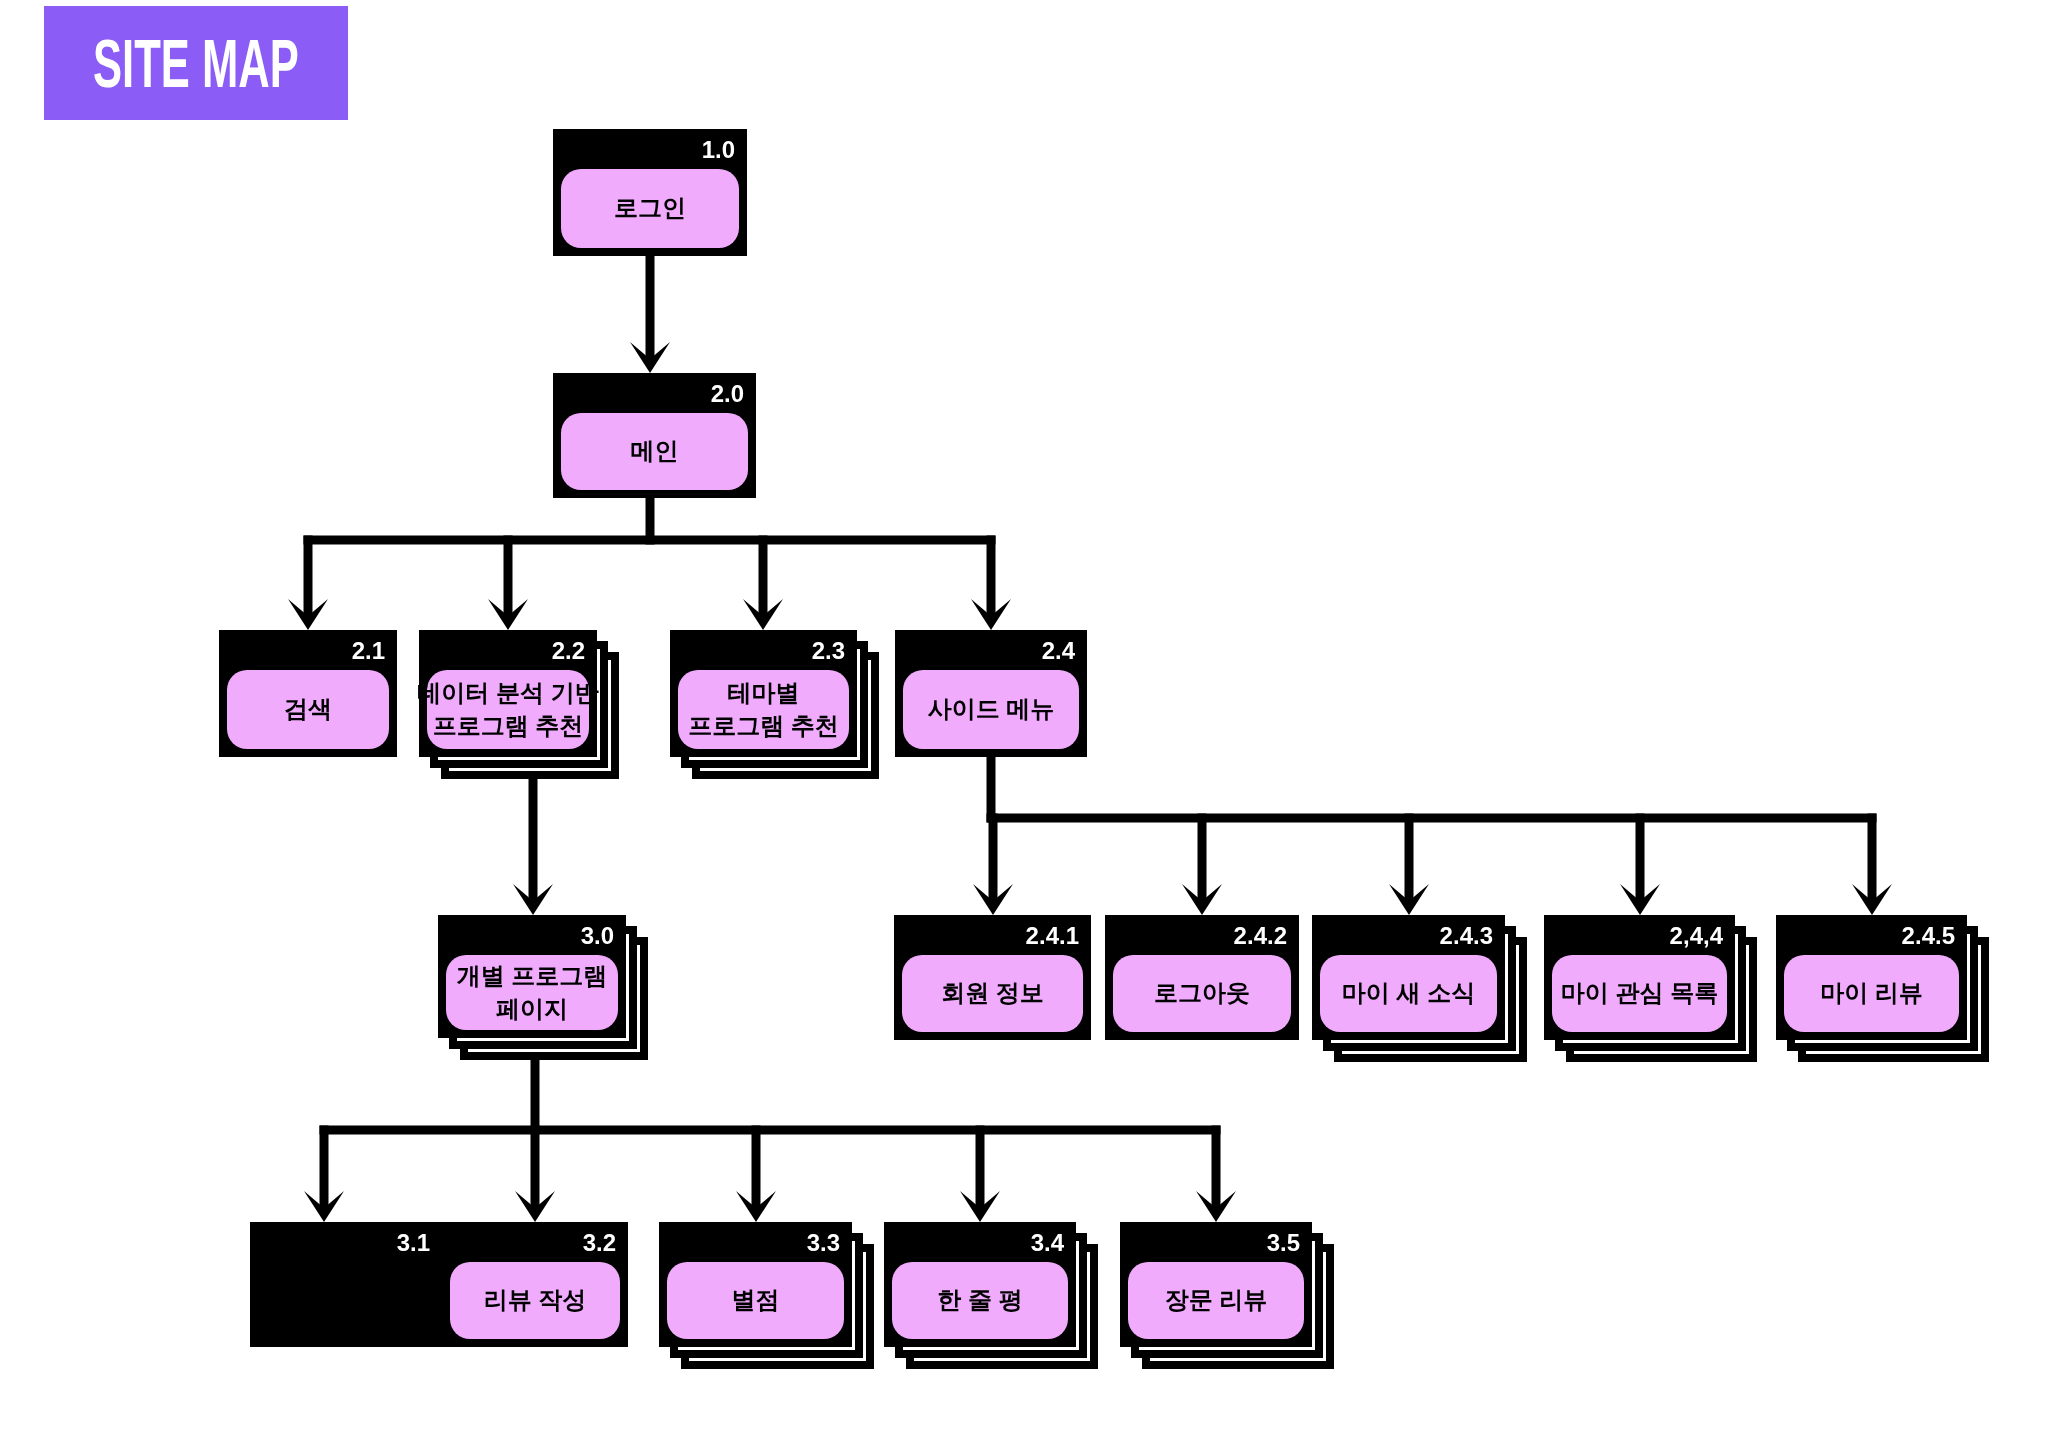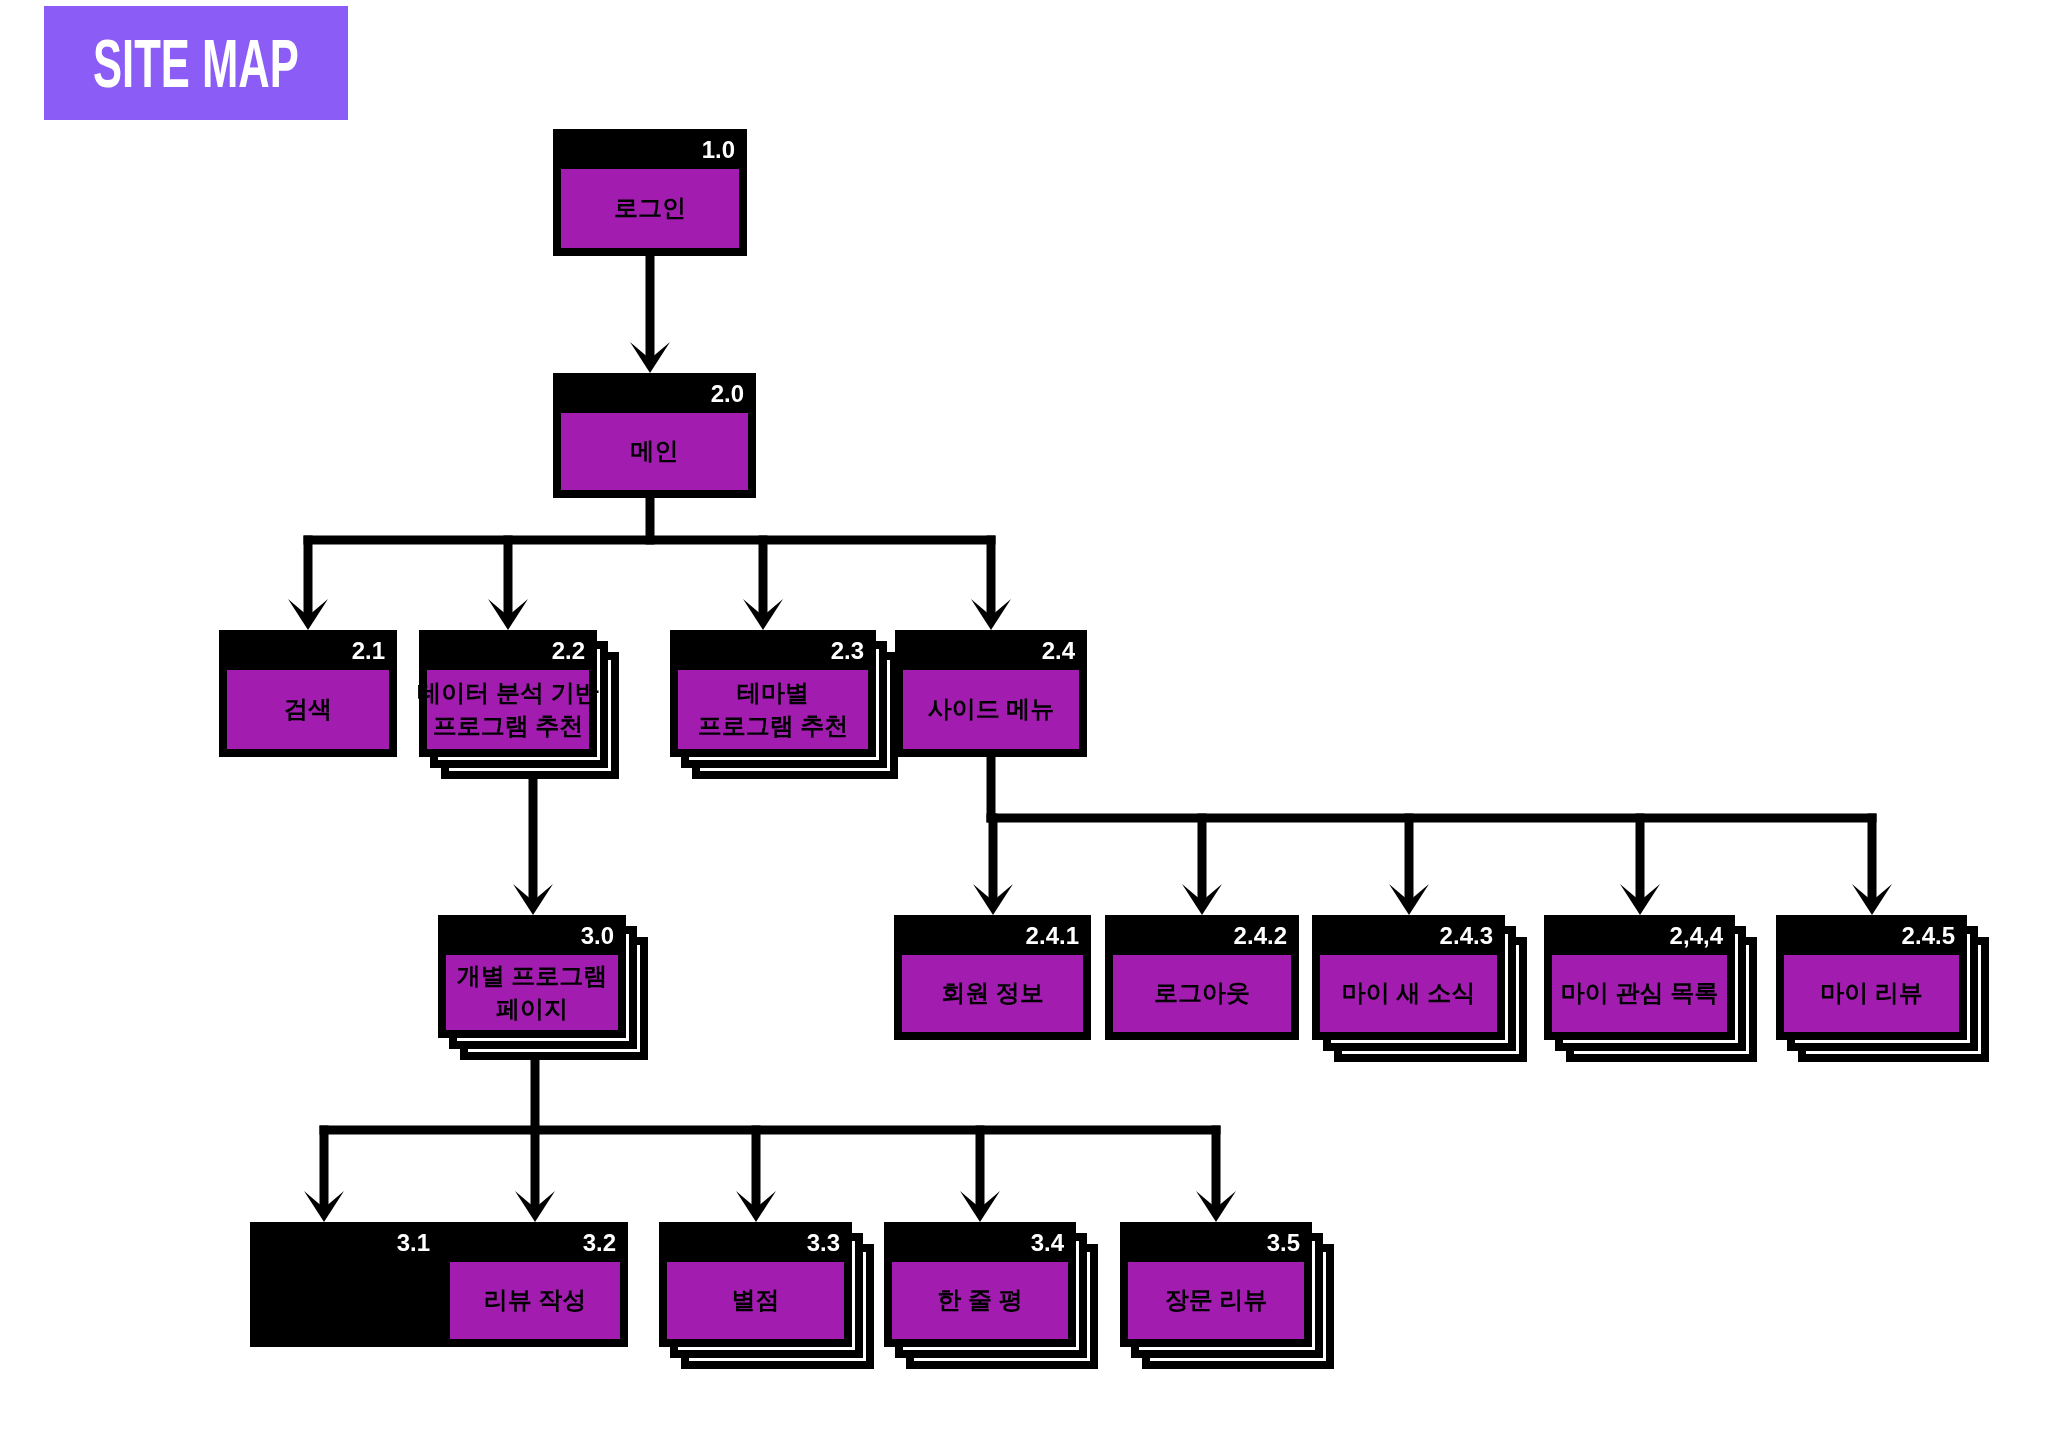--- a/index.html
+++ b/index.html
@@ -26,24 +26,25 @@
   }
   .node .layer.l1 { transform:translate(11px,11px); }
   .node .layer.l2 { transform:translate(22px,22px); }
   .card { position:absolute; left:0; top:0; width:100%; height:100%; background:#000; }
   .num {
     position:absolute; top:0; left:0; right:0; height:40px; box-sizing:border-box;
     color:#fff; font-weight:bold; font-size:24px; line-height:42px;
     text-align:right; padding-right:12px;
   }
   .body {
-    position:absolute; left:8px; right:8px; top:40px; bottom:8px; background:#a21caf;
+    position:absolute; left:8px; right:8px; top:40px; bottom:8px; background:#f0abfc;
     display:flex; align-items:center; justify-content:center;
     color:#000; font-weight:bold; font-size:24px; line-height:1.35; text-align:center;
     white-space:nowrap;
+    border-radius:20px;
   }
 </style>
 </head>
 <body>
 
 <div id="canvas">
   <svg id="wires" width="2048" height="1448" viewBox="0 0 2048 1448">
       <line x1="650" y1="256" x2="650" y2="363" stroke="#000000" stroke-width="9"></line>
       <polygon points="650,373 630,342 650,359 670,342" fill="#000000"></polygon>
       <line x1="650" y1="498" x2="650" y2="544.5" stroke="#000000" stroke-width="9"></line>
@@ -119,21 +120,21 @@
       <div class="node" style="left: 419px; top: 630px; width: 178px; height: 127px;">
     <div class="layer l2"></div>
     <div class="layer l1"></div>
     <div class="card">
       <div class="num">2.2</div>
       <div class="body">
             <div>데이터 분석 기반<br>프로그램 추천</div>
           </div>
     </div>
   </div>
-      <div class="node" style="left: 670px; top: 630px; width: 187px; height: 127px; padding-left: 19px;">
+      <div class="node" style="left: 670px; top: 630px; width: 187px; height: 127px;">
     <div class="layer l2"></div>
     <div class="layer l1"></div>
     <div class="card">
       <div class="num">2.3</div>
       <div class="body">
             <div>테마별<br>프로그램 추천</div>
           </div>
     </div>
   </div>
       <div class="node" style="left: 895px; top: 630px; width: 192px; height: 127px;">

